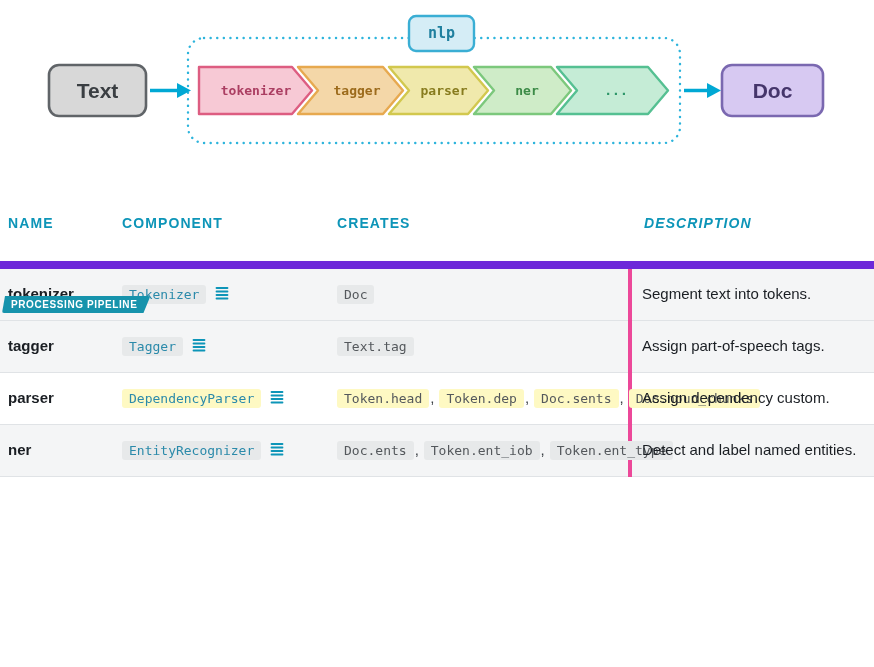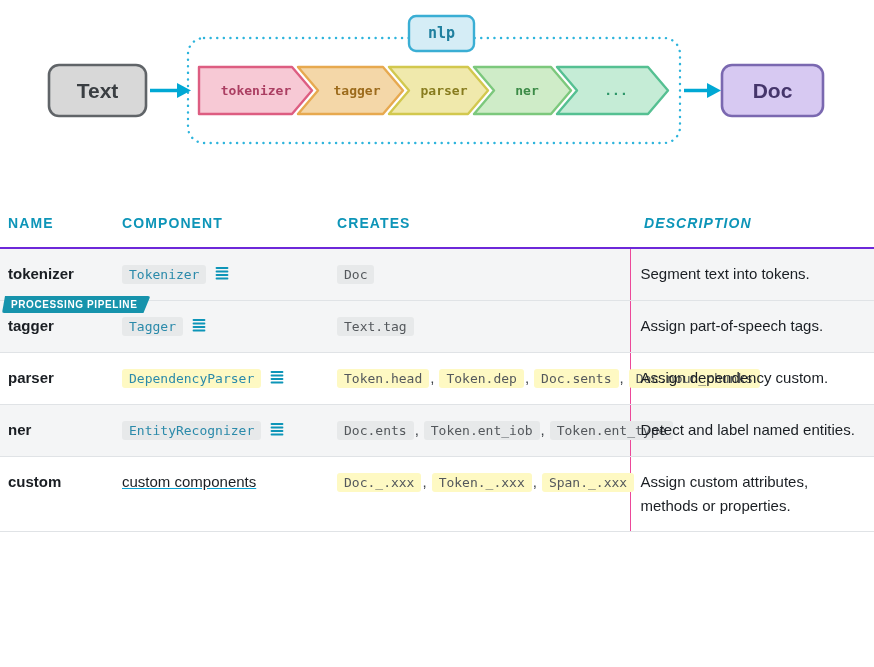--- a/index.html
+++ b/index.html
@@ -19,32 +19,32 @@
     background: #1693ac; color: #fff;
     font-size: 10px; font-weight: bold; letter-spacing: .6px;
     padding: 3px 13px 3px 9px; border-radius: 2px;
     clip-path: polygon(3px 0, 100% 0, calc(100% - 7px) 100%, 0 100%);
     text-align: right;
   }
   
   table { width: 874px; border-collapse: collapse; table-layout: fixed; }
   thead th {
     text-align: left; font-size: 14px; font-weight: bold; letter-spacing: 1.1px;
-    color: #0d95b8; padding: 15px 8px 16px 8px;
-    border-bottom: 2px solid #6d28d9;
+    color: #0d95b8; padding: 15px 8px 30px 8px;
+    border-bottom: 8px solid #6d28d9;
   }
   th.col-desc-h { padding-left: 14px; font-style: italic; }
   tbody td {
     vertical-align: top; padding: 13px 8px 13px 8px;
     border-bottom: 1px solid #e0e3e6;
     font-size: 15px; line-height: 24px;
   }
   tbody td.col-name { font-weight: bold; }
   tbody tr.shaded { background: #f4f5f6; }
-  td.col-desc { border-left: 1px solid #ec4899; padding-left: 10px; }
+  td.col-desc { border-left: 4px solid #ec4899; padding-left: 10px; }
   td.col-creates { padding-right: 28px; }
   .code {
     font-family: "DejaVu Sans Mono", monospace; font-size: 13px;
     background: #fef9c3; padding: 2px 7px; border-radius: 3px;
     color: #54585c; white-space: nowrap;
   }
   tr.shaded .code { background: #e7e9ea; }
   .comp-code { color: #2b8aaa; }
   .sep { margin: 0 5px 0 1px; color: #3c4146; }
   .doc-icon { display: inline-block; margin-left: 9px; vertical-align: -1px; }
@@ -195,25 +195,15 @@
             </svg></span>
       </td>
       <td class="col-creates">
         <span class="code">Doc.ents</span><span class="sep">,</span><span class="code">Token.ent_iob</span><span class="sep">,</span><span class="code">Token.ent_type</span>
       </td>
       <td class="col-desc">Detect and label named entities.</td>
     </tr>
 
 
 
-    <tr>
-      <td class="col-name">custom</td>
-      <td class="col-comp">
-        <a class="custom-link">custom components</a>
-      </td>
-      <td class="col-creates">
-        <span class="code">Doc._.xxx</span><span class="sep">,</span><span class="code">Token._.xxx</span><span class="sep">,</span><span class="code">Span._.xxx</span>
-      </td>
-      <td class="col-desc">Assign custom attributes, methods or properties.</td>
-    </tr>
 
   </tbody>
 </table>
 
 </body></html>

